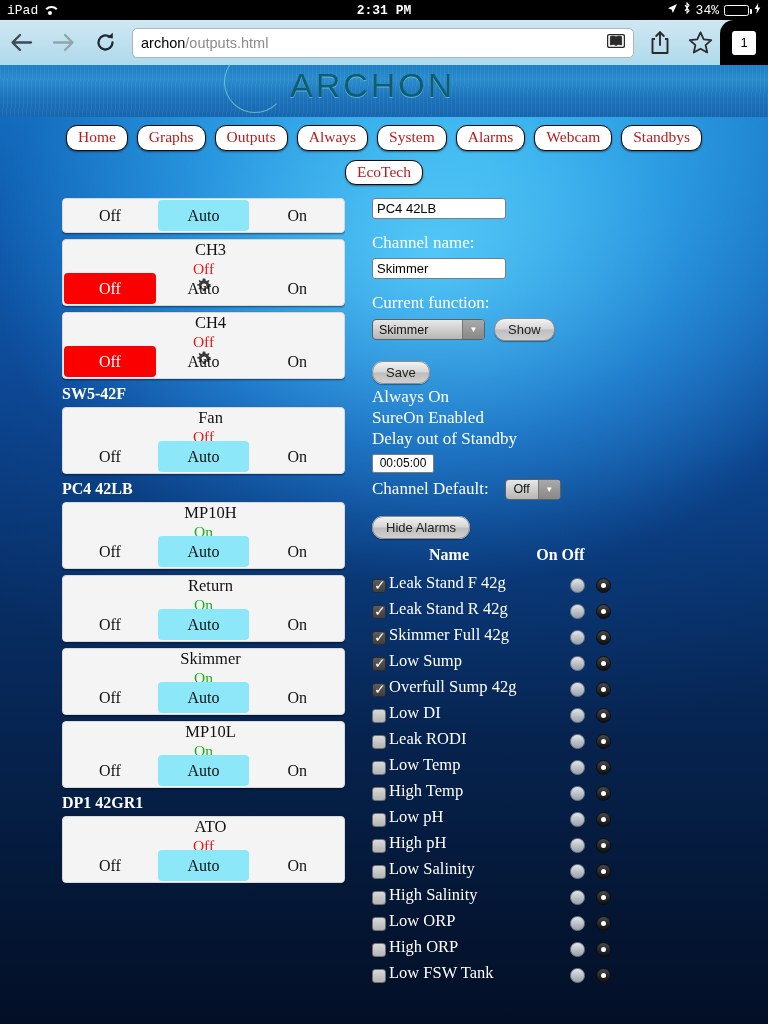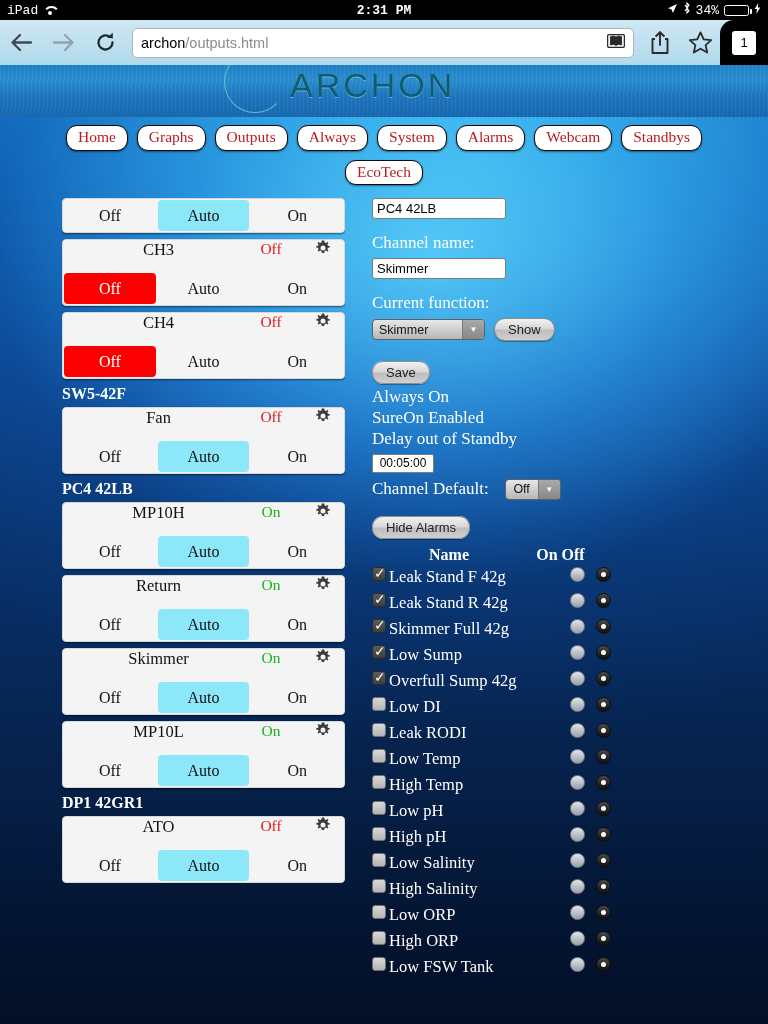--- a/index.html
+++ b/index.html
@@ -136,22 +136,23 @@
     position: absolute; left: 62px; top: 133px;
     width: 283px; height: 685px; overflow: hidden;
   }
   .card {
     background: #f4f4f4; border: 1px solid #d8d8d8;
     border-radius: 4px; margin-bottom: 6px;
     box-shadow: 0 1px 2px rgba(0,0,0,0.5);
     overflow: hidden;
   }
   .card-top {
-    display: flex; align-items: flex-start; height: 32px;
+    display: flex; align-items: center; height: 32px;
     padding: 0 6px 0 6px;
+    flex-direction: column;
   }
   .card-name {
     flex: 1; text-align: center; font-size: 16.5px; color: #111;
     padding-left: 14px;
   }
   .card-state { width: 74px; text-align: center; font-size: 15.5px; }
   .card-state.on  { color: #18b218; }
   .card-state.off { color: #e81818; }
   .gear { width: 30px; display: flex; justify-content: center; }
 
@@ -220,21 +221,21 @@
 
   
   .alarms { margin-top: 18px; }
   .alarm-head {
     display: flex; align-items: flex-end;
     color: #fff; font-weight: bold; font-size: 16px; margin-bottom: 3px;
   }
   .ah-name { width: 140px; text-align: center; padding-left: 14px; }
   .ah-on { width: 26px; text-align: center; margin-left: 22px; }
   .ah-off { width: 26px; text-align: center; margin-left: 0px; }
-  .alarm-row { display: flex; align-items: flex-start; height: 26px; }
+  .alarm-row { display: flex; align-items: flex-end; height: 26px; }
   .chk {
     width: 14px; height: 14px; border-radius: 3px; flex: 0 0 auto;
     border: 1px solid #6f6f6f;
     background: linear-gradient(to bottom, #d9d9d9, #b4b4b4);
     position: relative;
   }
   .chk.on {
     background: linear-gradient(to bottom, #5c5c5c, #3e3e3e);
     border-color: #2b2b2b;
   }

